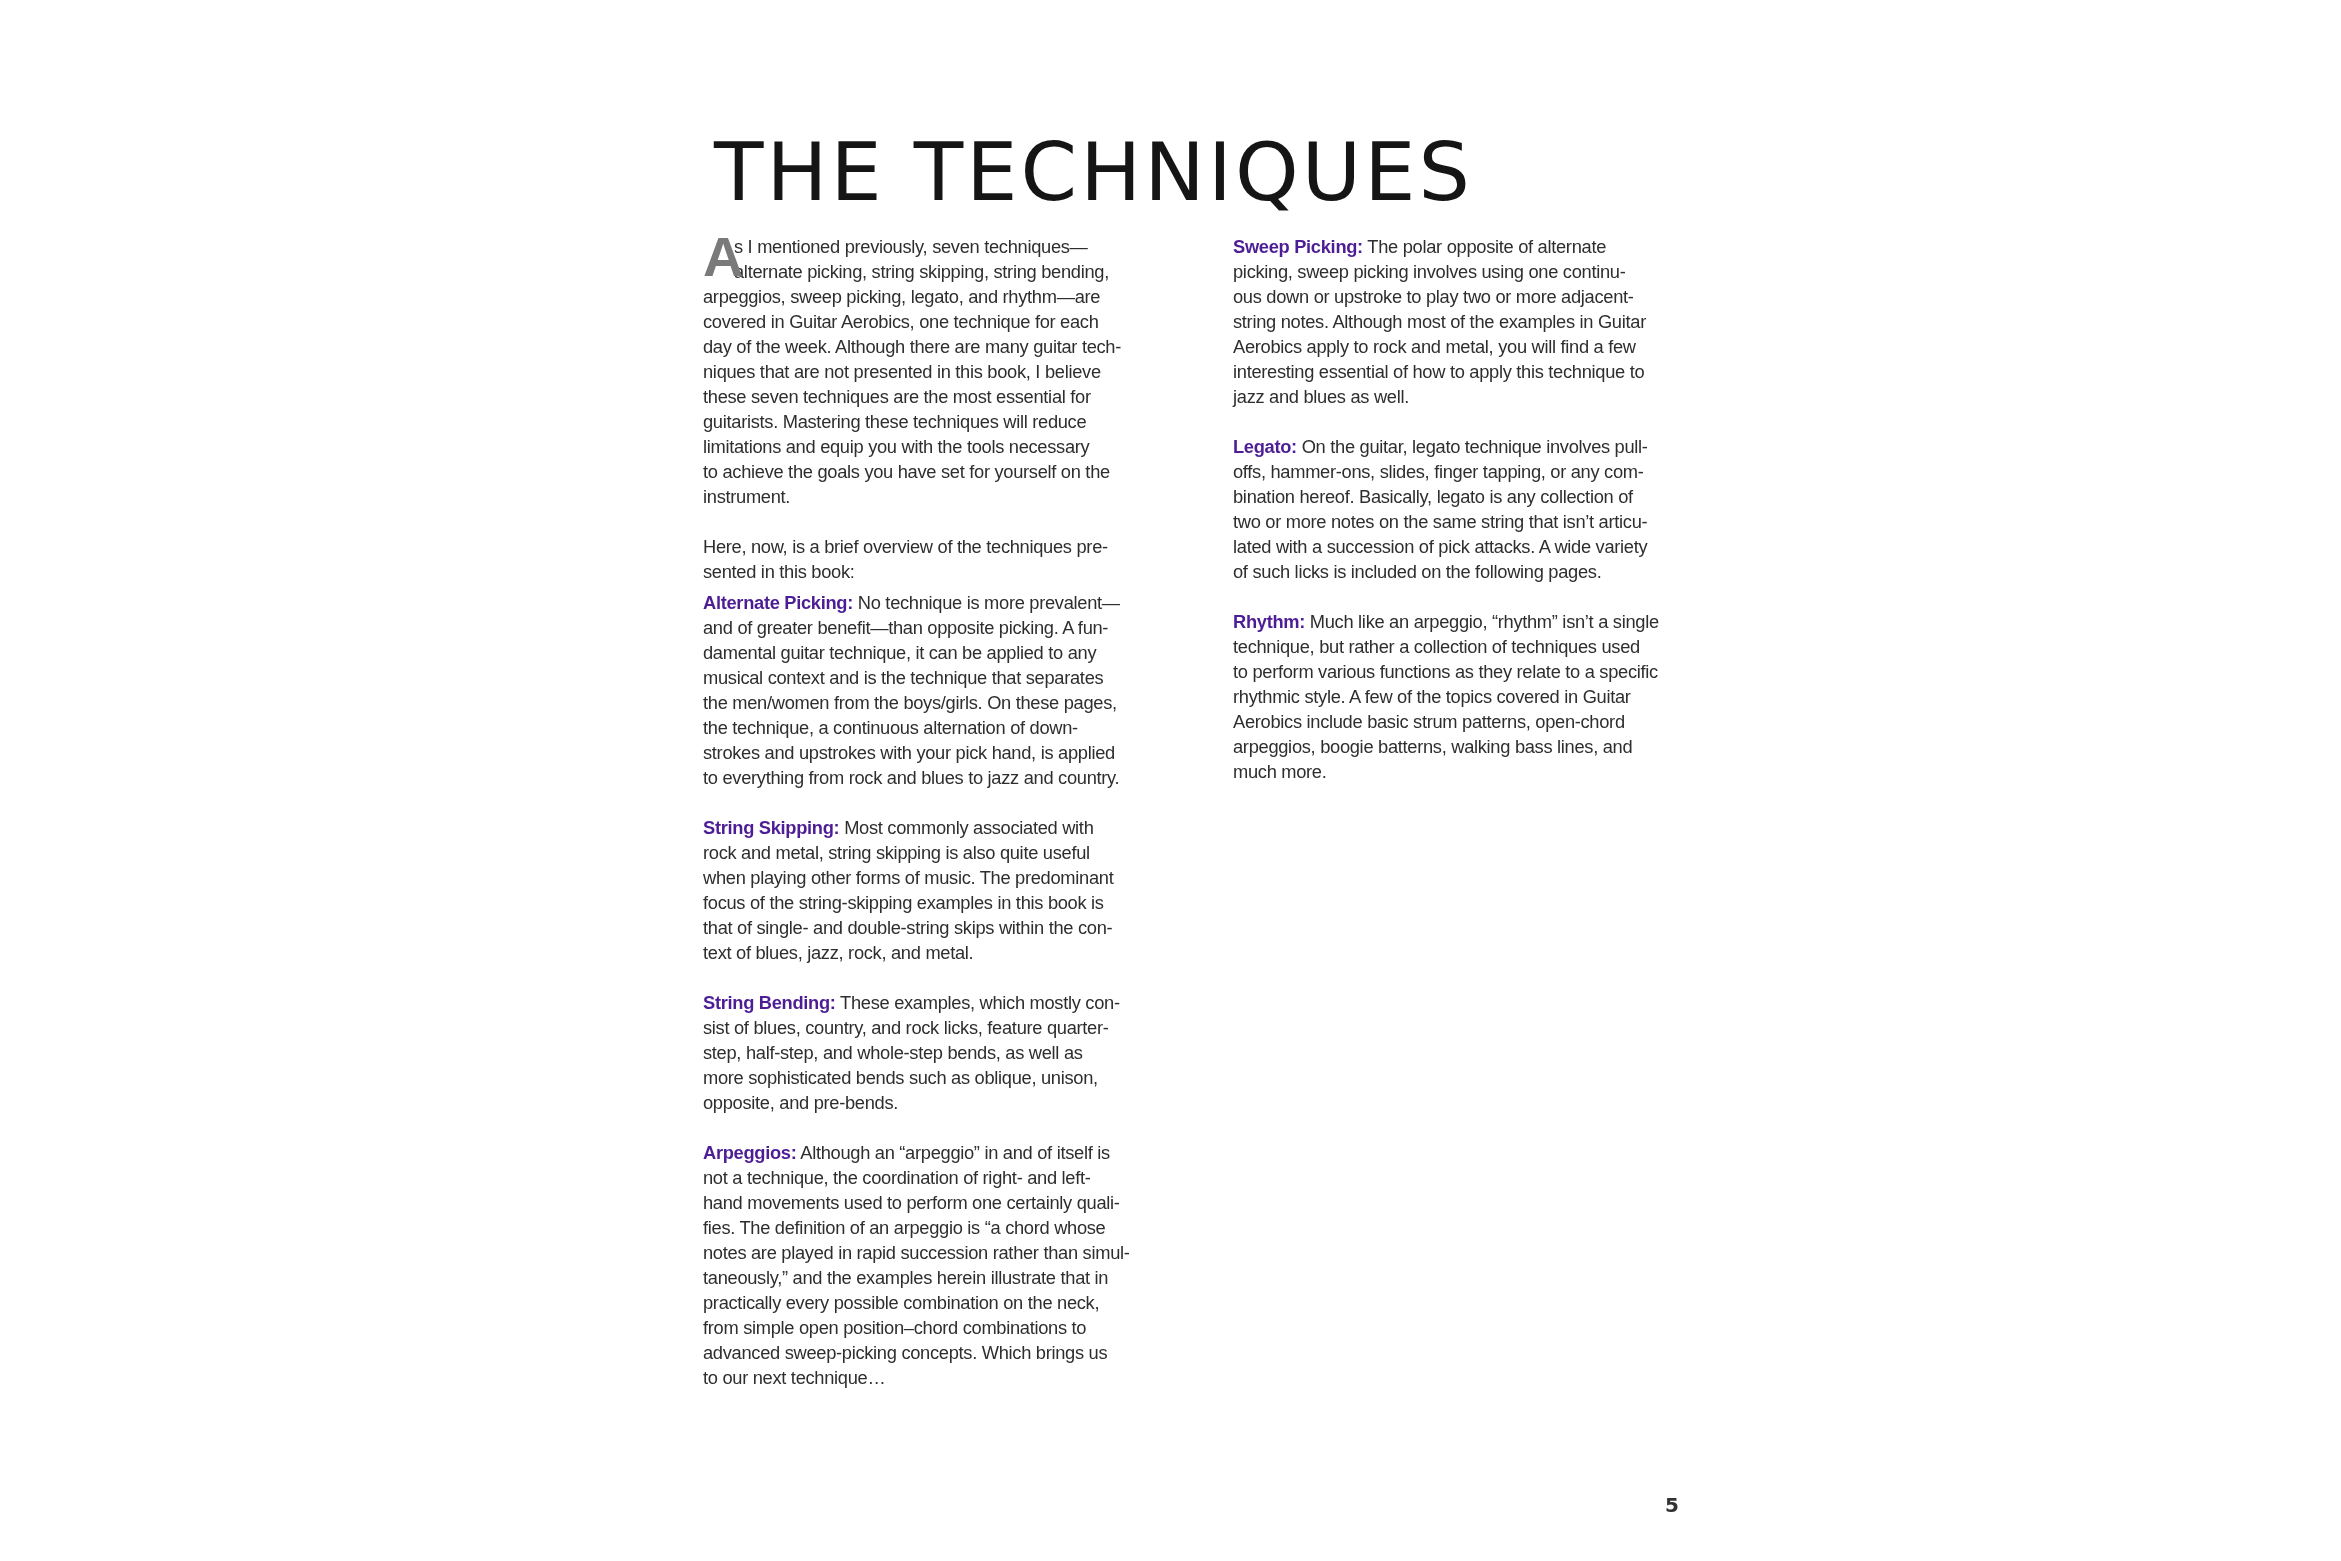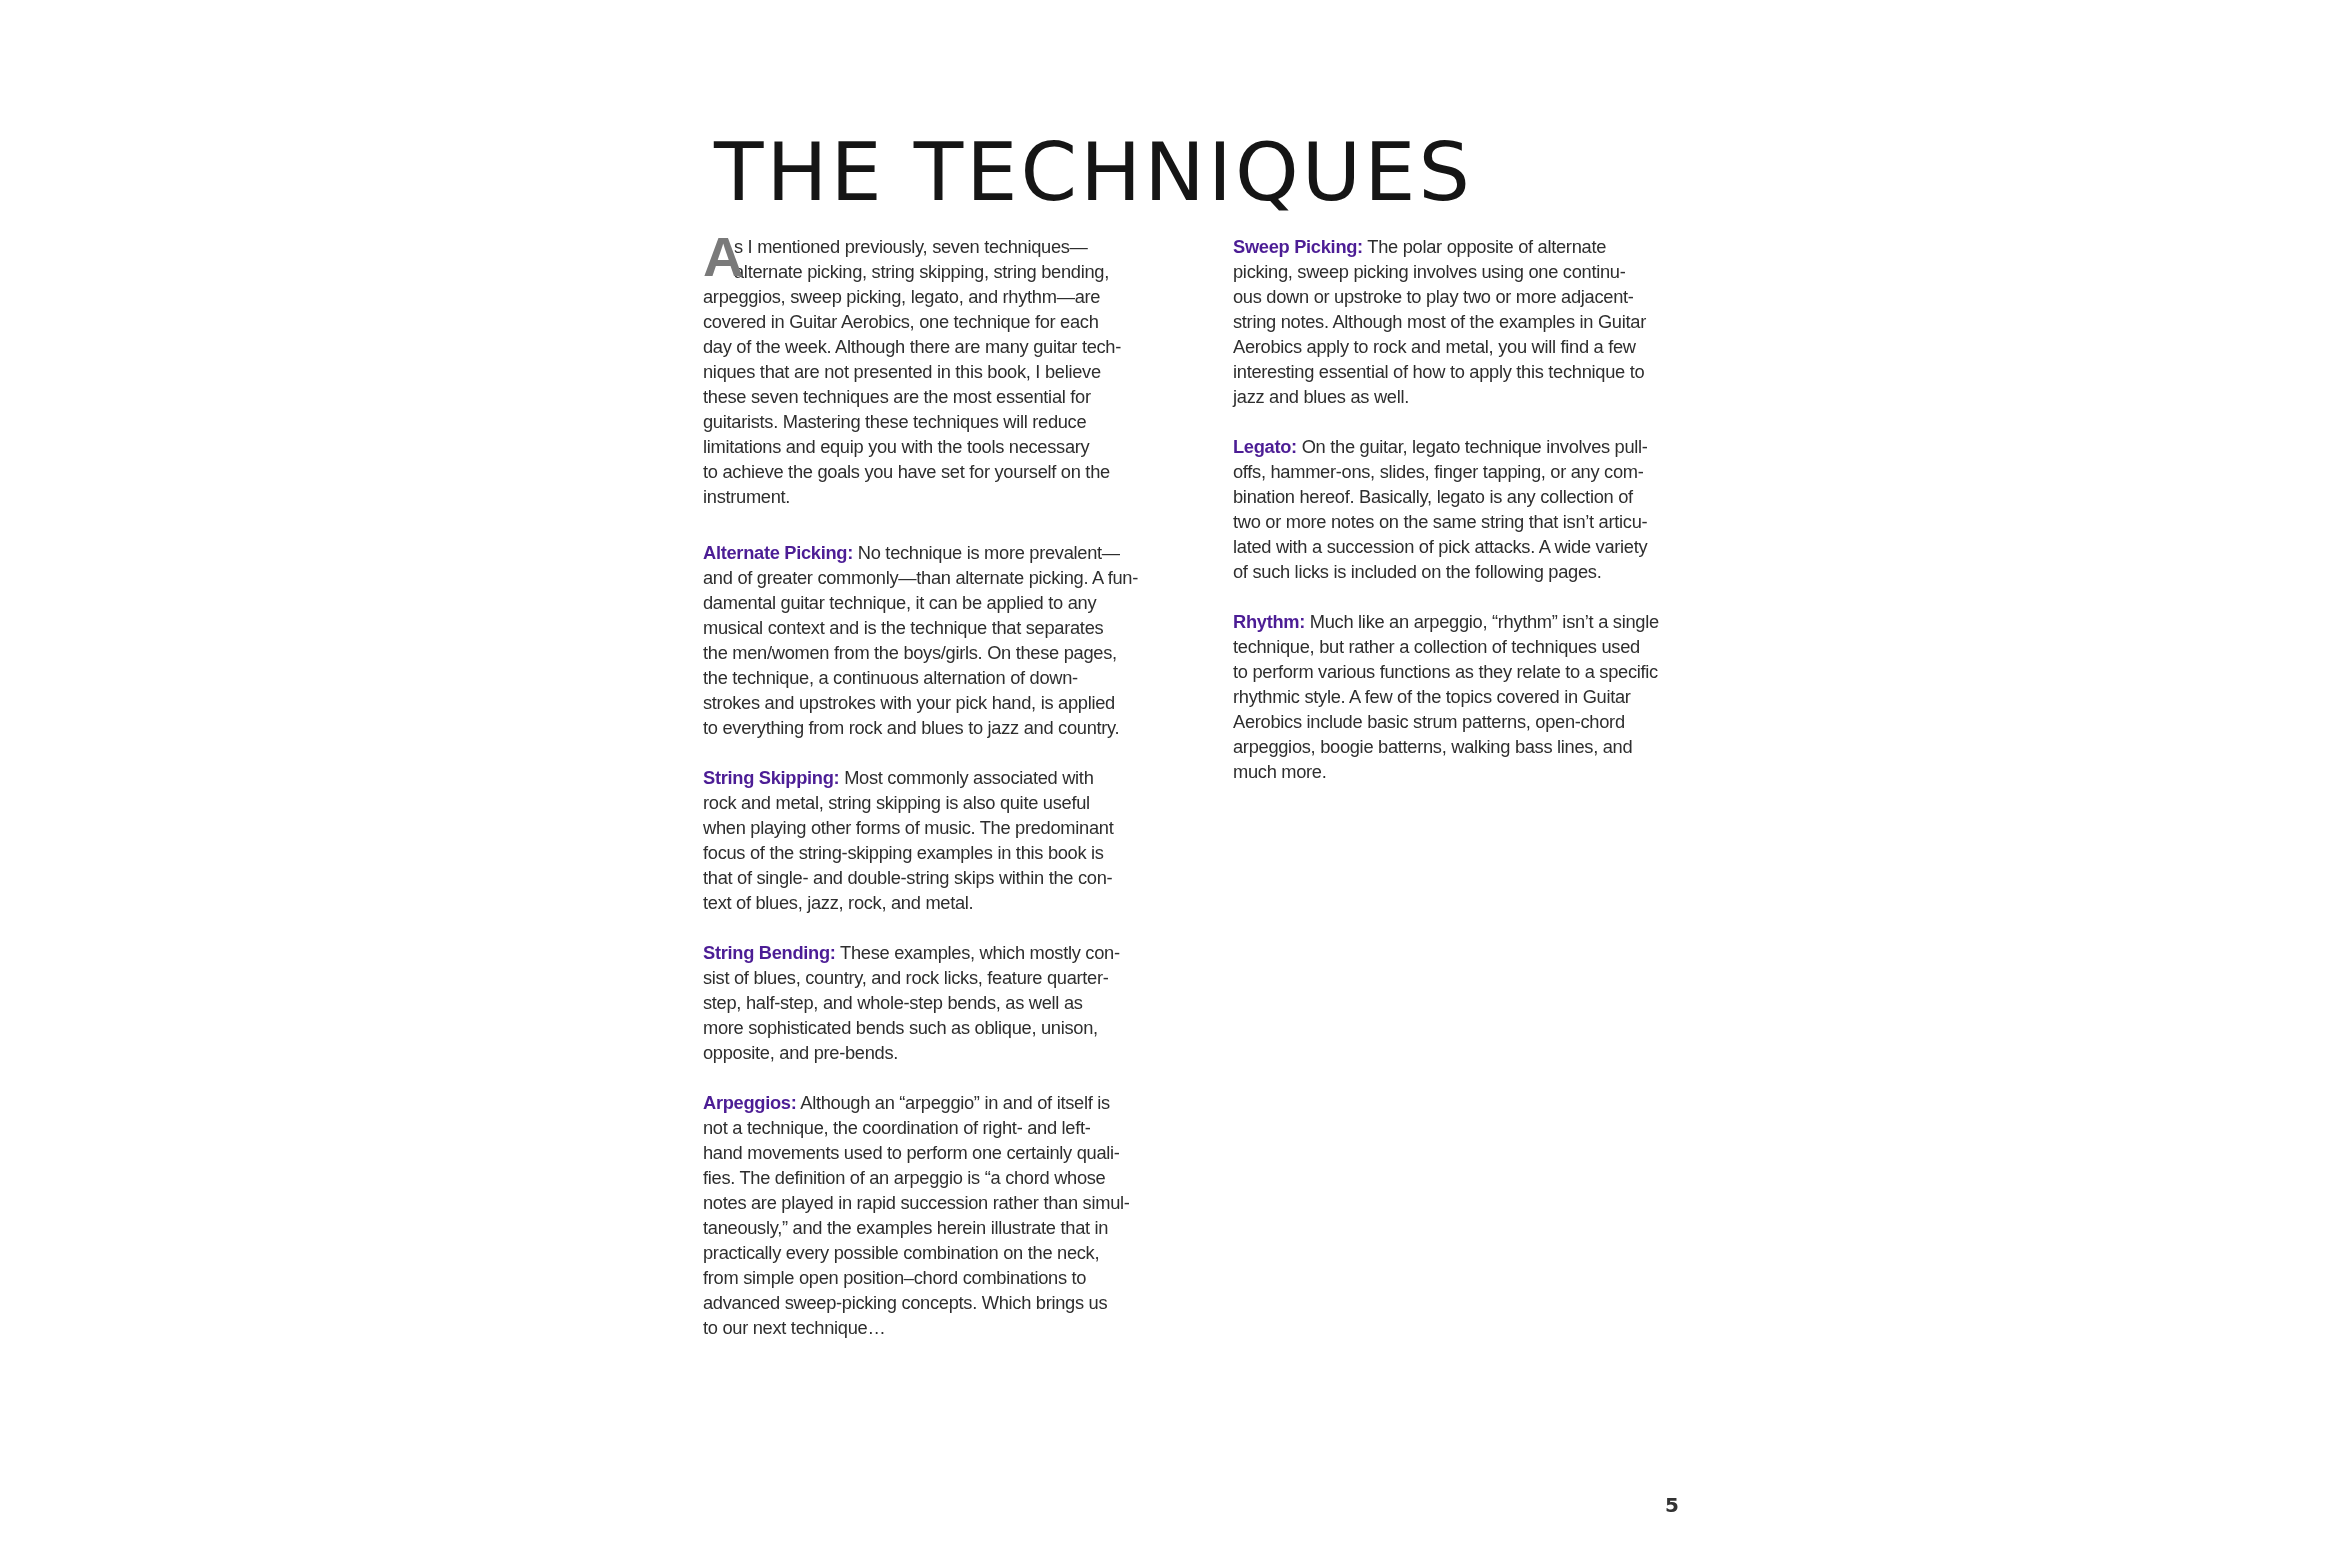--- a/index.html
+++ b/index.html
@@ -38,24 +38,28 @@
       <span class="line"><span class="">covered in </span><span class="seg-i">Guitar Aerobics</span><span class="">, one technique for each</span></span>
       <span class="line"><span class="">day of the week. Although there are many guitar tech-</span></span>
       <span class="line"><span class="">niques that are </span><span class="seg-i">not</span><span class=""> presented in this book, I believe</span></span>
       <span class="line"><span class="">these seven techniques are the most essential for</span></span>
       <span class="line"><span class="">guitarists. Mastering these techniques will reduce</span></span>
       <span class="line"><span class="">limitations and equip you with the tools necessary</span></span>
       <span class="line"><span class="">to achieve the goals you have set for yourself on the</span></span>
       <span class="line"><span class="">instrument.</span></span>
     </div>
     <div class="gap-blank"></div>
+    <div class="para">
+      <span class="line"><span class="">Here, now, is a brief overview of the techniques pre-</span></span>
+      <span class="line"><span class="">sented in this book:</span></span>
+    </div>
     <div class="gap-small"></div>
     <div class="para">
       <span class="line"><span class="seg-b">Alternate Picking:</span><span class=""> No technique is more prevalent—</span></span>
-      <span class="line"><span class="">and of greater commonly—than alternate picking. A fun-</span></span>
+      <span class="line"><span class="">and of greater benefit—than opposite picking. A fun-</span></span>
       <span class="line"><span class="">damental guitar technique, it can be applied to any</span></span>
       <span class="line"><span class="">musical context and is </span><span class="seg-i">the</span><span class=""> technique that separates</span></span>
       <span class="line"><span class="">the men/women from the boys/girls. On these pages,</span></span>
       <span class="line"><span class="">the technique, a continuous alternation of down-</span></span>
       <span class="line"><span class="">strokes and upstrokes with your pick hand, is applied</span></span>
       <span class="line"><span class="">to everything from rock and blues to jazz and country.</span></span>
     </div>
     <div class="gap-blank"></div>
     <div class="para">
       <span class="line"><span class="seg-b">String Skipping:</span><span class=""> Most commonly associated with</span></span>

